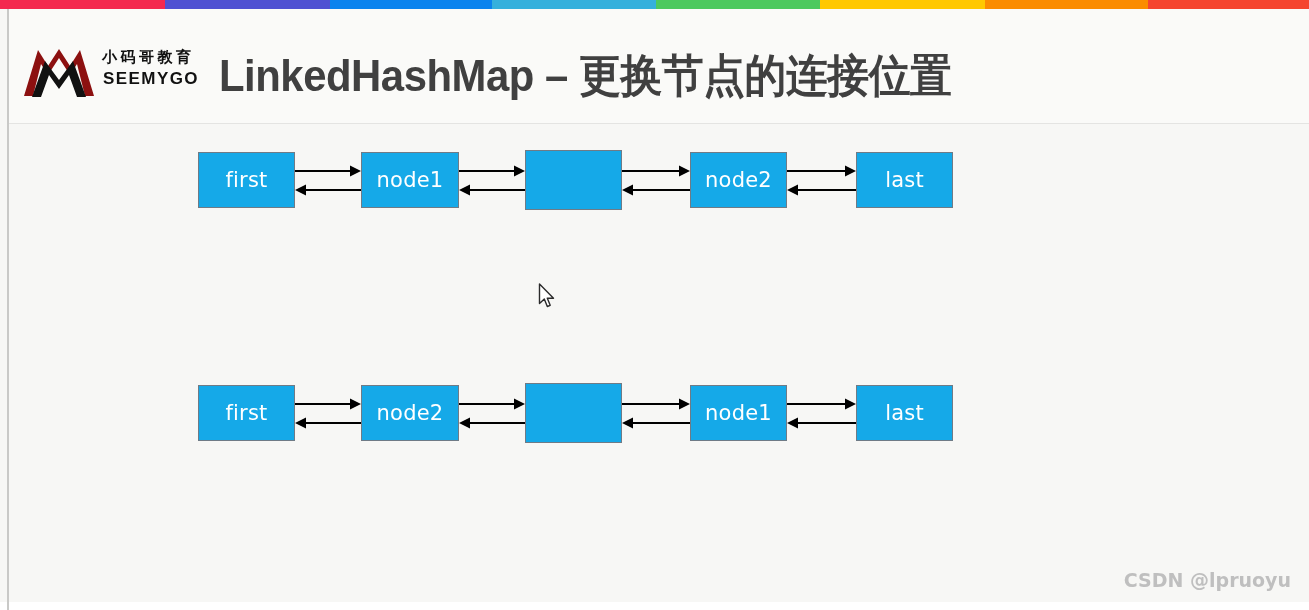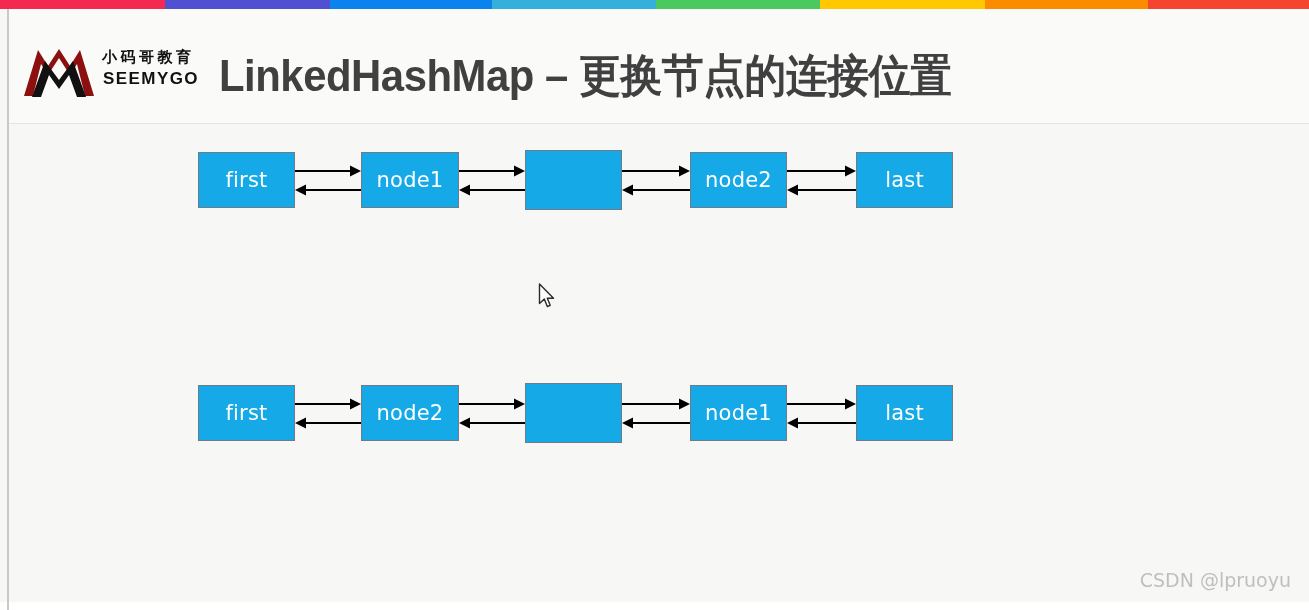--- a/index.html
+++ b/index.html
@@ -151,20 +151,21 @@
 
   
   #watermark {
     position: absolute;
     right: 18px;
     bottom: 11px;
     font-size: 19px;
     color: #bfbfbf;
     font-family: "DejaVu Sans", sans-serif;
     white-space: nowrap;
+    font-weight: bold;
   }
 </style>
 </head>
 <body>
 
 <div id="slide">
 
   <div id="topbar">
       <div class="seg" style="width: 165px; background: rgb(244, 41, 79);"></div>
       <div class="seg" style="width: 165px; background: rgb(79, 81, 210);"></div>

